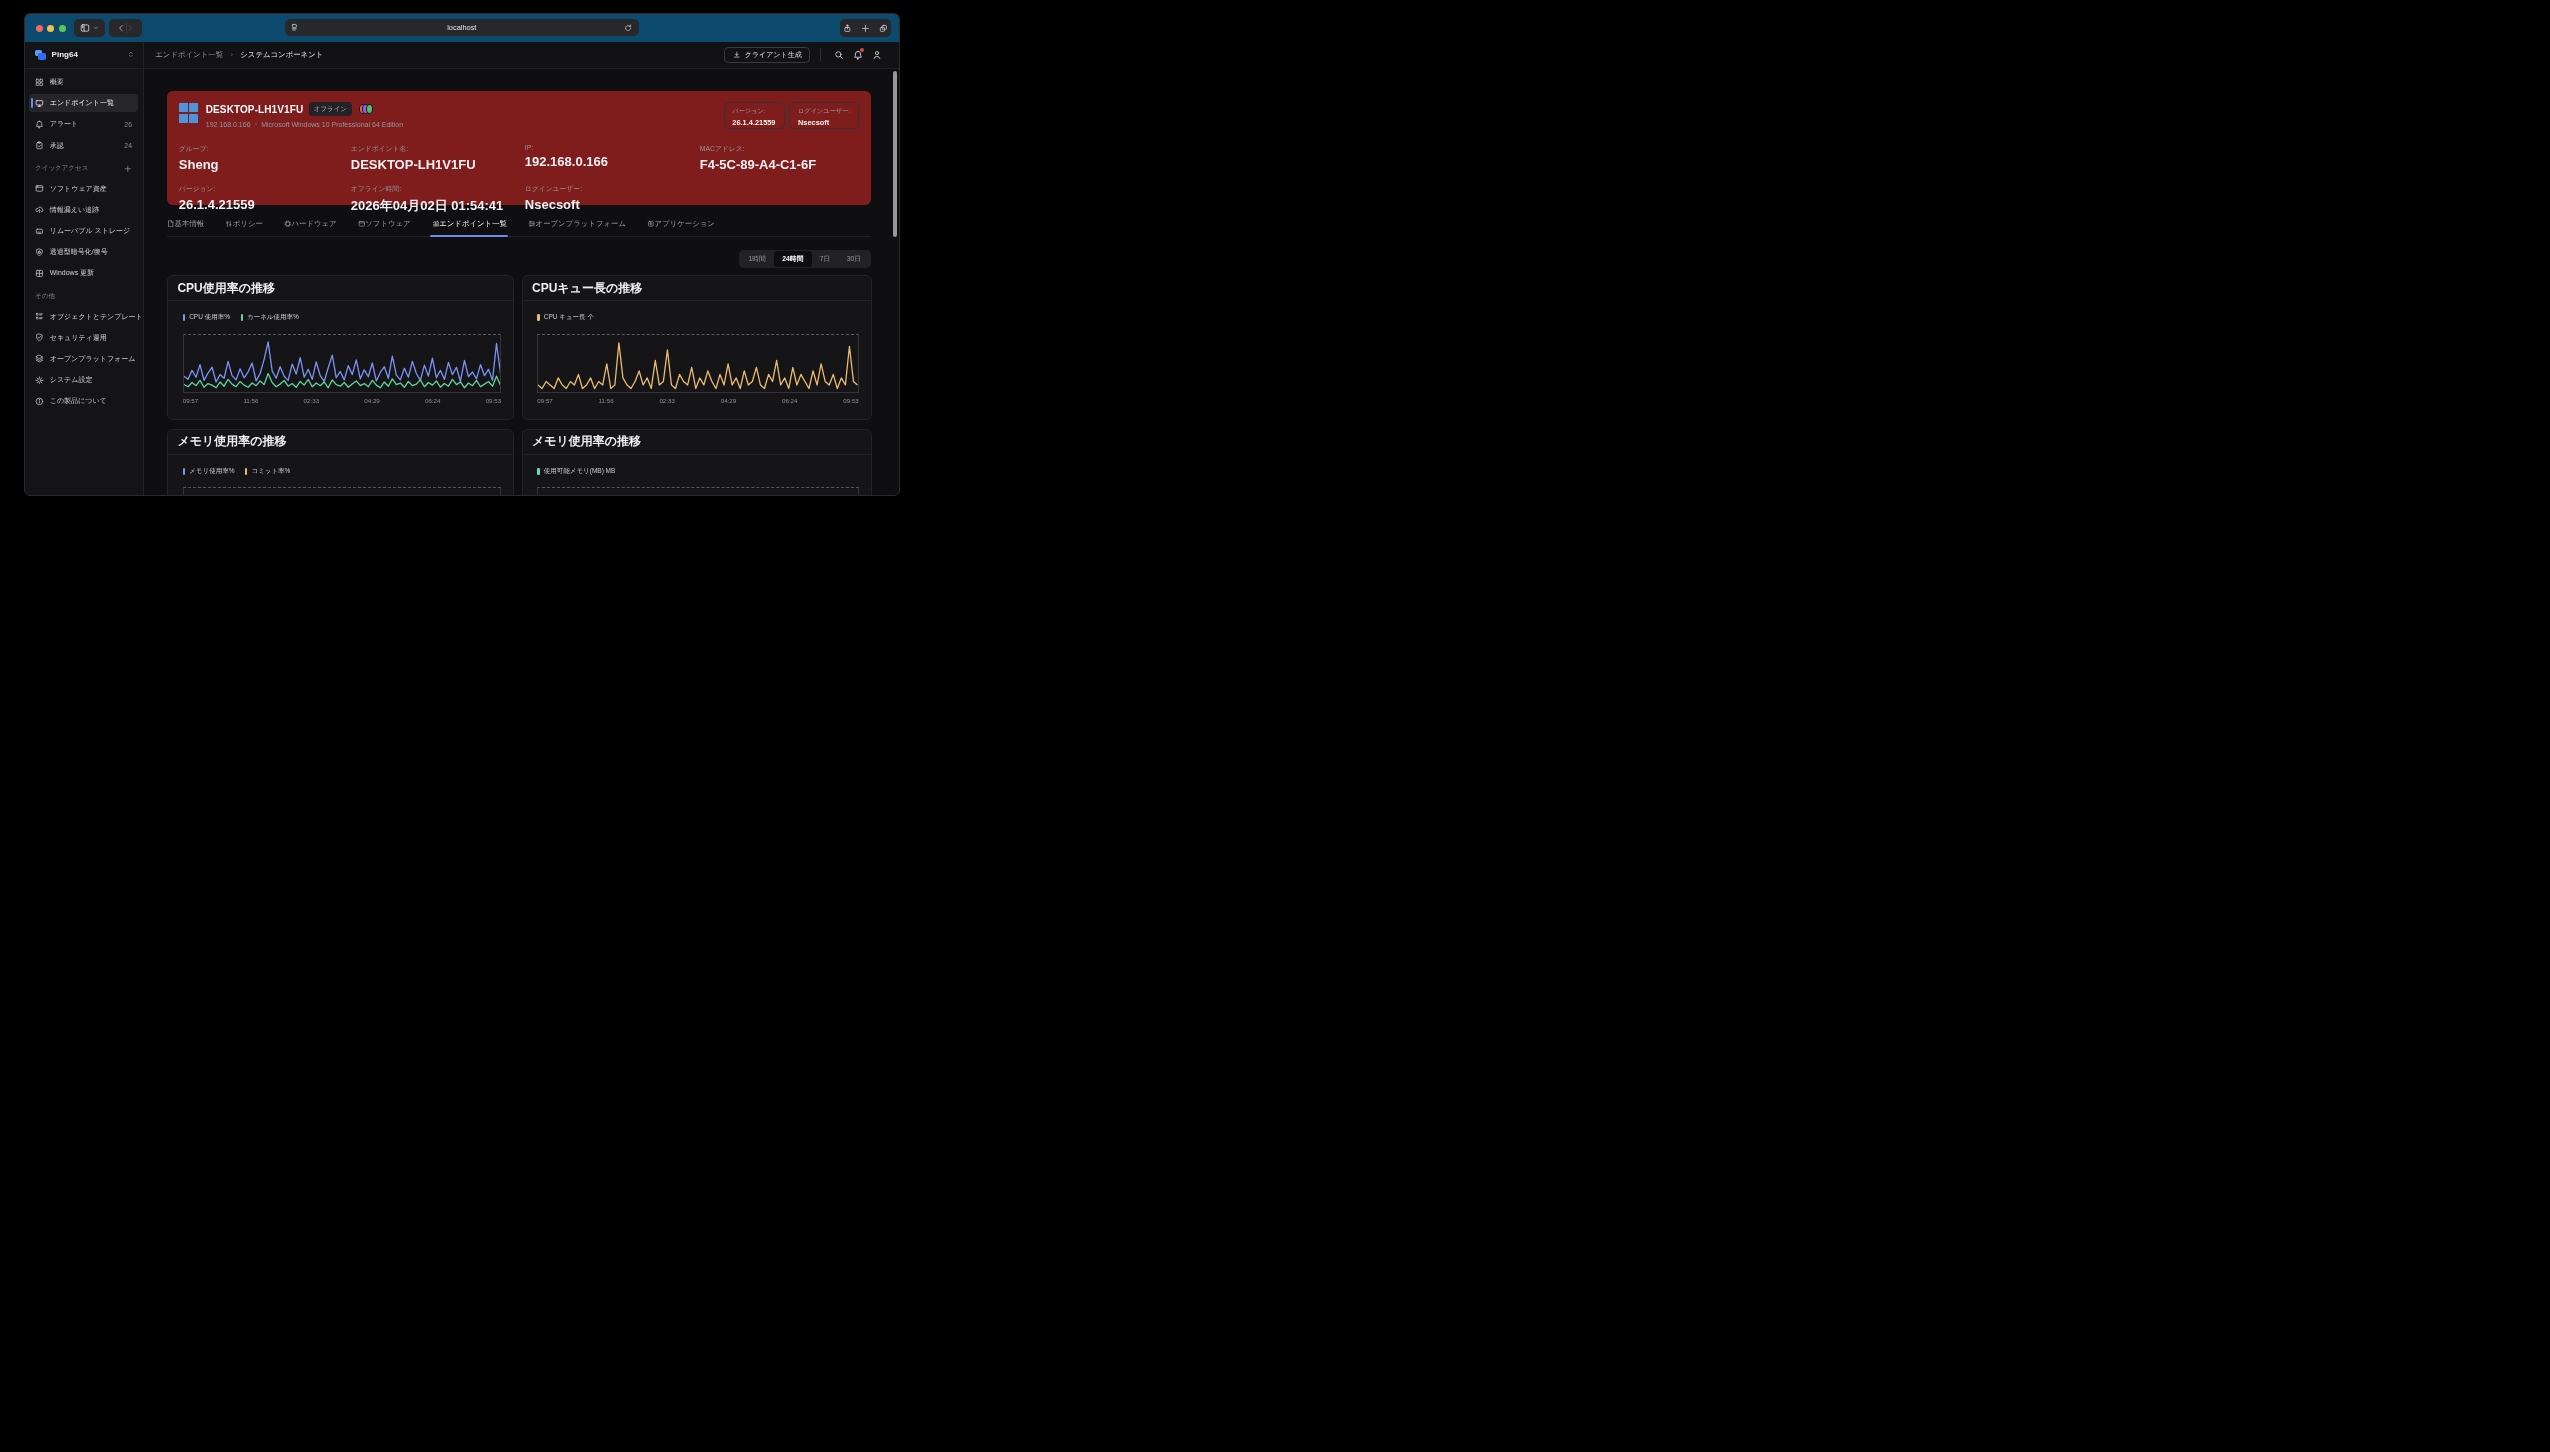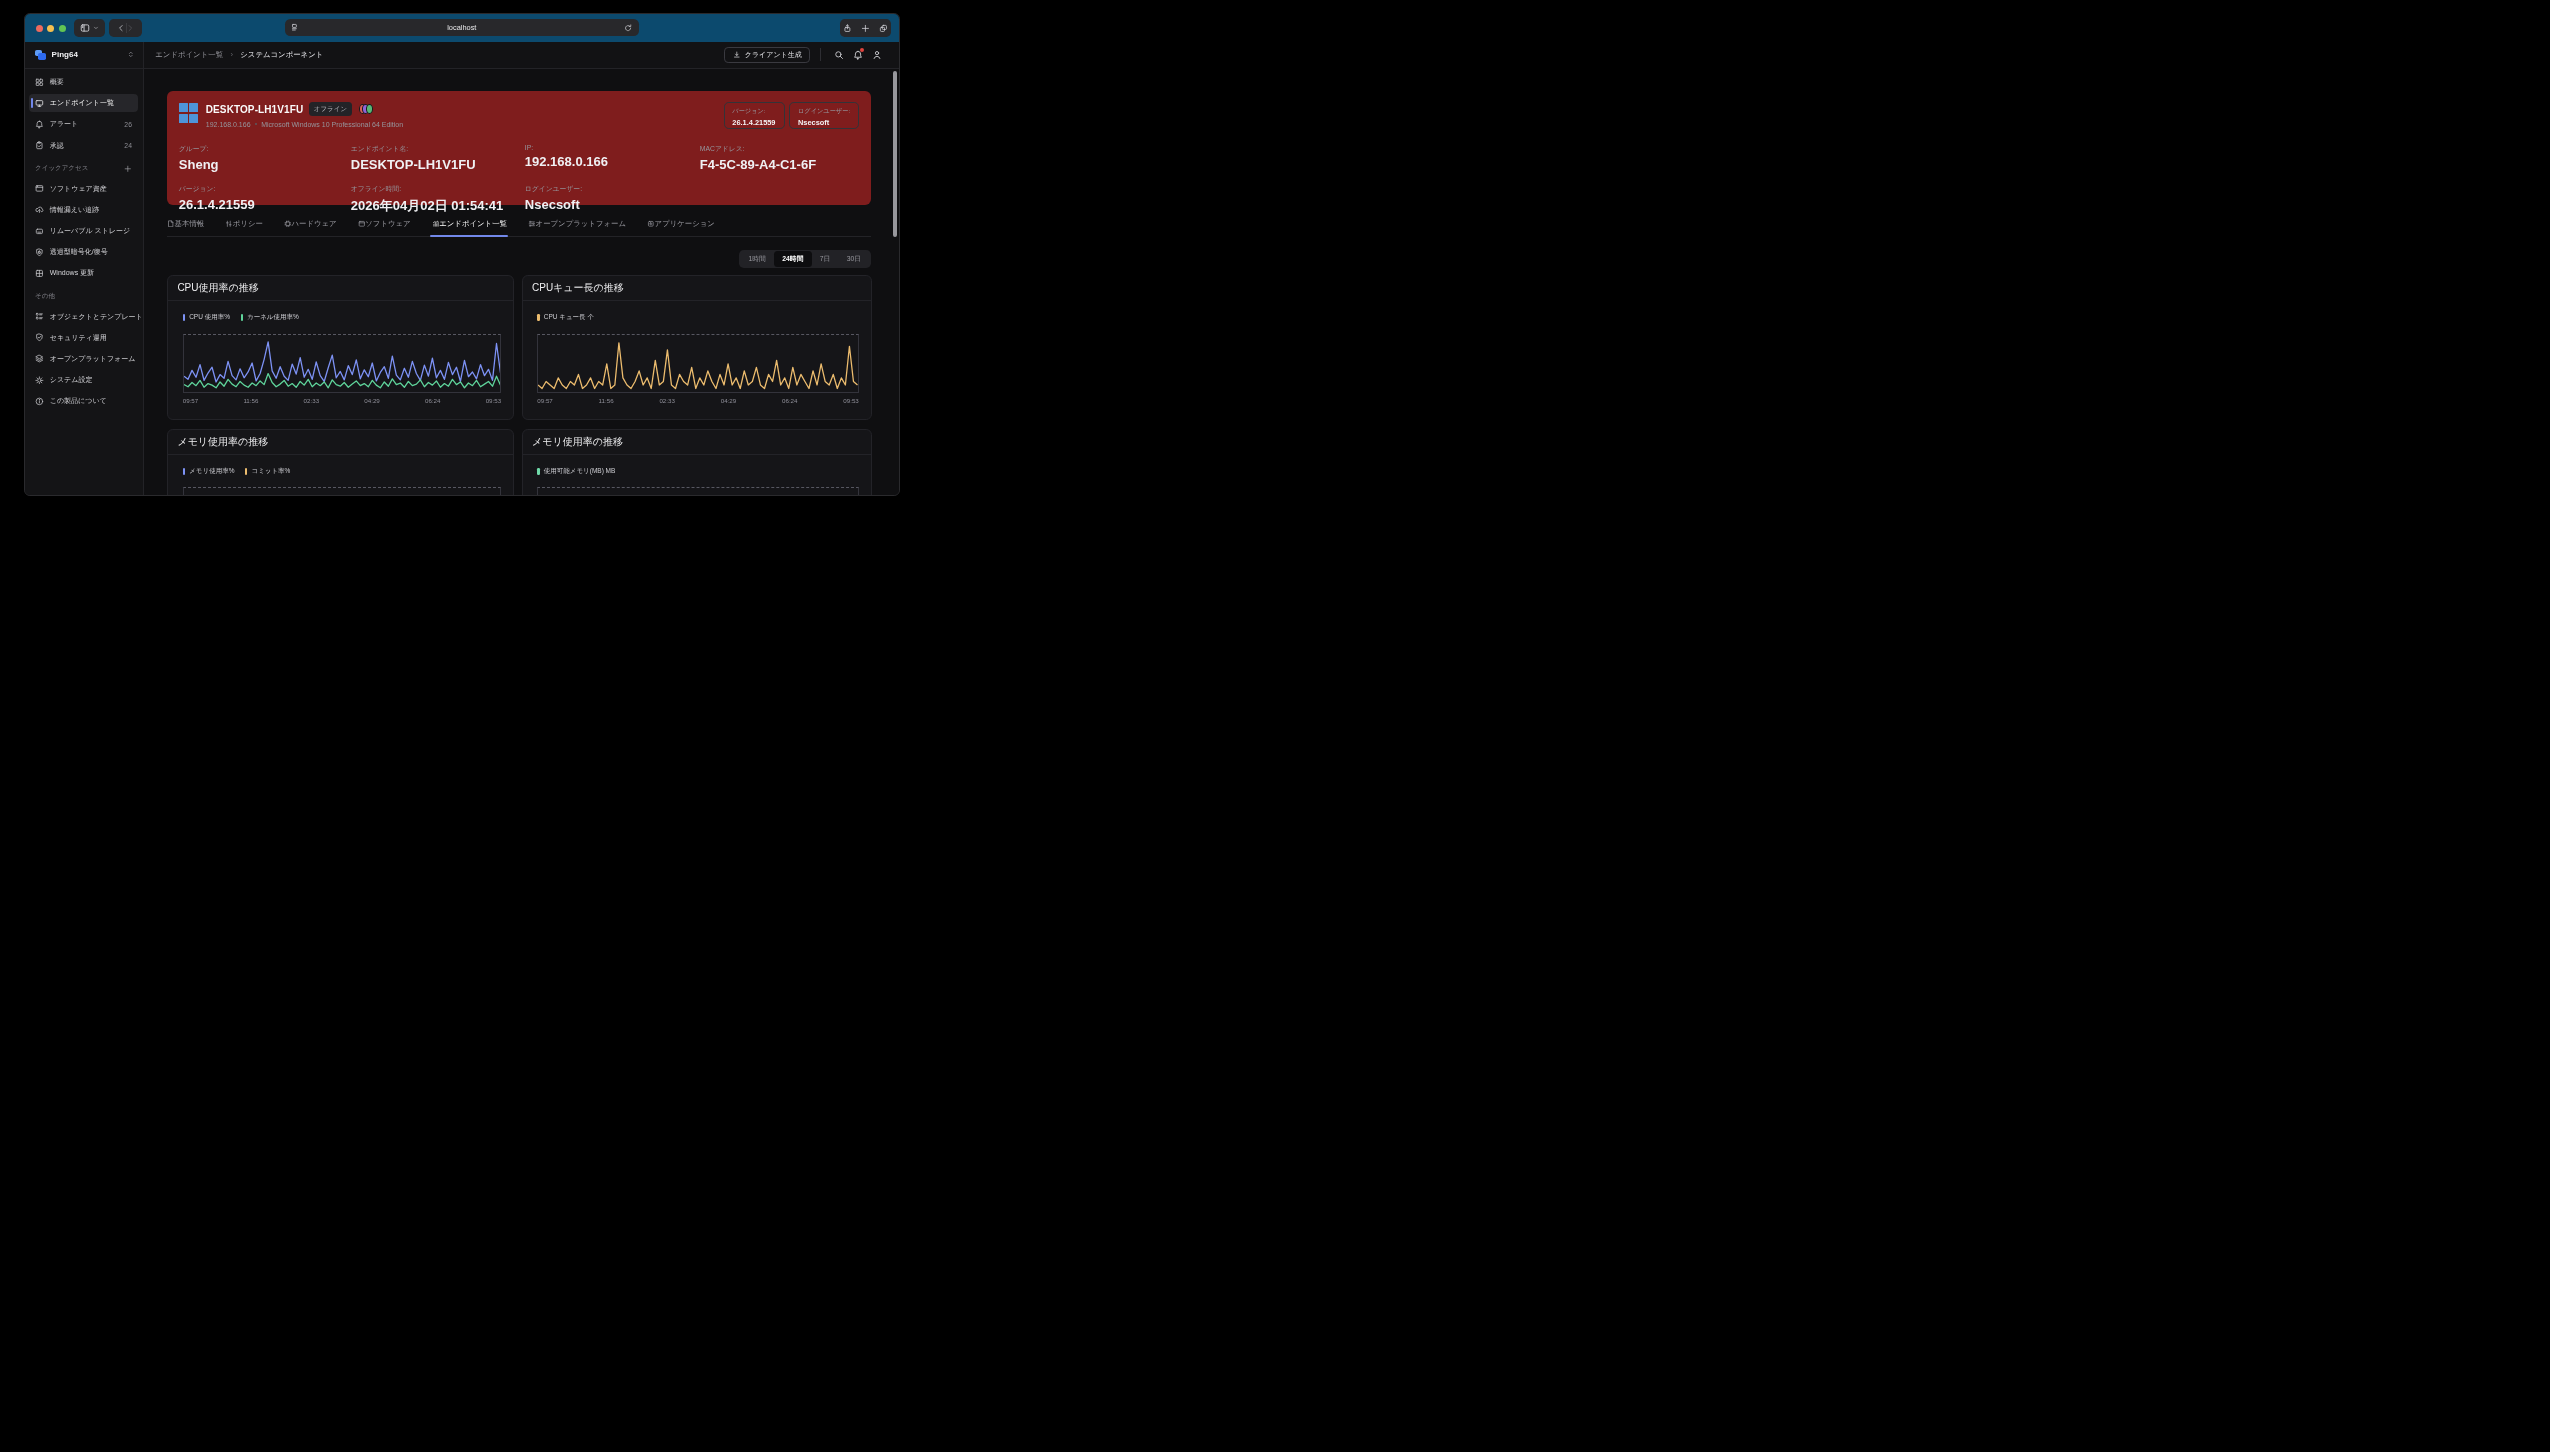--- a/index.html
+++ b/index.html
@@ -93,21 +93,21 @@
 
   
   .range-row { display:flex; justify-content:flex-end; margin-top:13.5px; }
   .seg { background:#222226; border-radius:4.7px; padding:1.2px; display:flex; }
   .seg-item { font-size:6.8px; color:#9a9aa1; padding:2.9px 8.2px; border-radius:3.5px; }
   .seg-item.active { background:#0d0d0f; color:#ffffff; font-weight:bold; }
 
   
   .charts-grid { display:grid; grid-template-columns:347px 350px; gap:8.8px 7.6px; margin-top:7px; }
   .chart-card { height:145px; background:#151518; border:0.6px solid #232328; border-radius:5.9px; overflow:hidden; }
-  .cc-title { height:25px; display:flex; align-items:center; padding:0 9.4px; border-bottom:0.6px solid #232328; color:#f0f0f2; font-size:10px; font-weight:normal;text-align:right; }
+  .cc-title { height:25px; display:flex; align-items:center; padding:0 9.4px; border-bottom:0.6px solid #232328; color:#f0f0f2; font-size:12px; font-weight:bold;text-align:right; }
   .cc-legend { display:flex; gap:10.6px; margin:10.6px 0 0 14.7px; height:11.8px; align-items:center; }
   .lg-item { display:flex; align-items:center; gap:4.1px; }
   .lg-marker { width:2.4px; height:7.6px; border-radius:1.2px; }
   .lg-label { font-size:6.5px; color:#cfcfd4; }
   .cc-plot { margin:10px 11.8px 0 14.7px; height:59px; border:0.6px solid #33333b; border-top:0.6px dashed #575761; position:relative; }
   .cc-plot svg { position:absolute; inset:0; width:100%; height:100%; }
   .cc-axis { display:flex; justify-content:space-between; margin:4.7px 11.8px 0 14.7px; font-size:6.2px; color:#8f8f99; }
 
   .scroll-thumb { position:absolute; right:1.2px; top:2.4px; width:4.1px; height:166px; border-radius:2.4px; background:#97979c; }
   svg.ic { fill:none; stroke-width:1.4; stroke-linecap:round; stroke-linejoin:round; }

